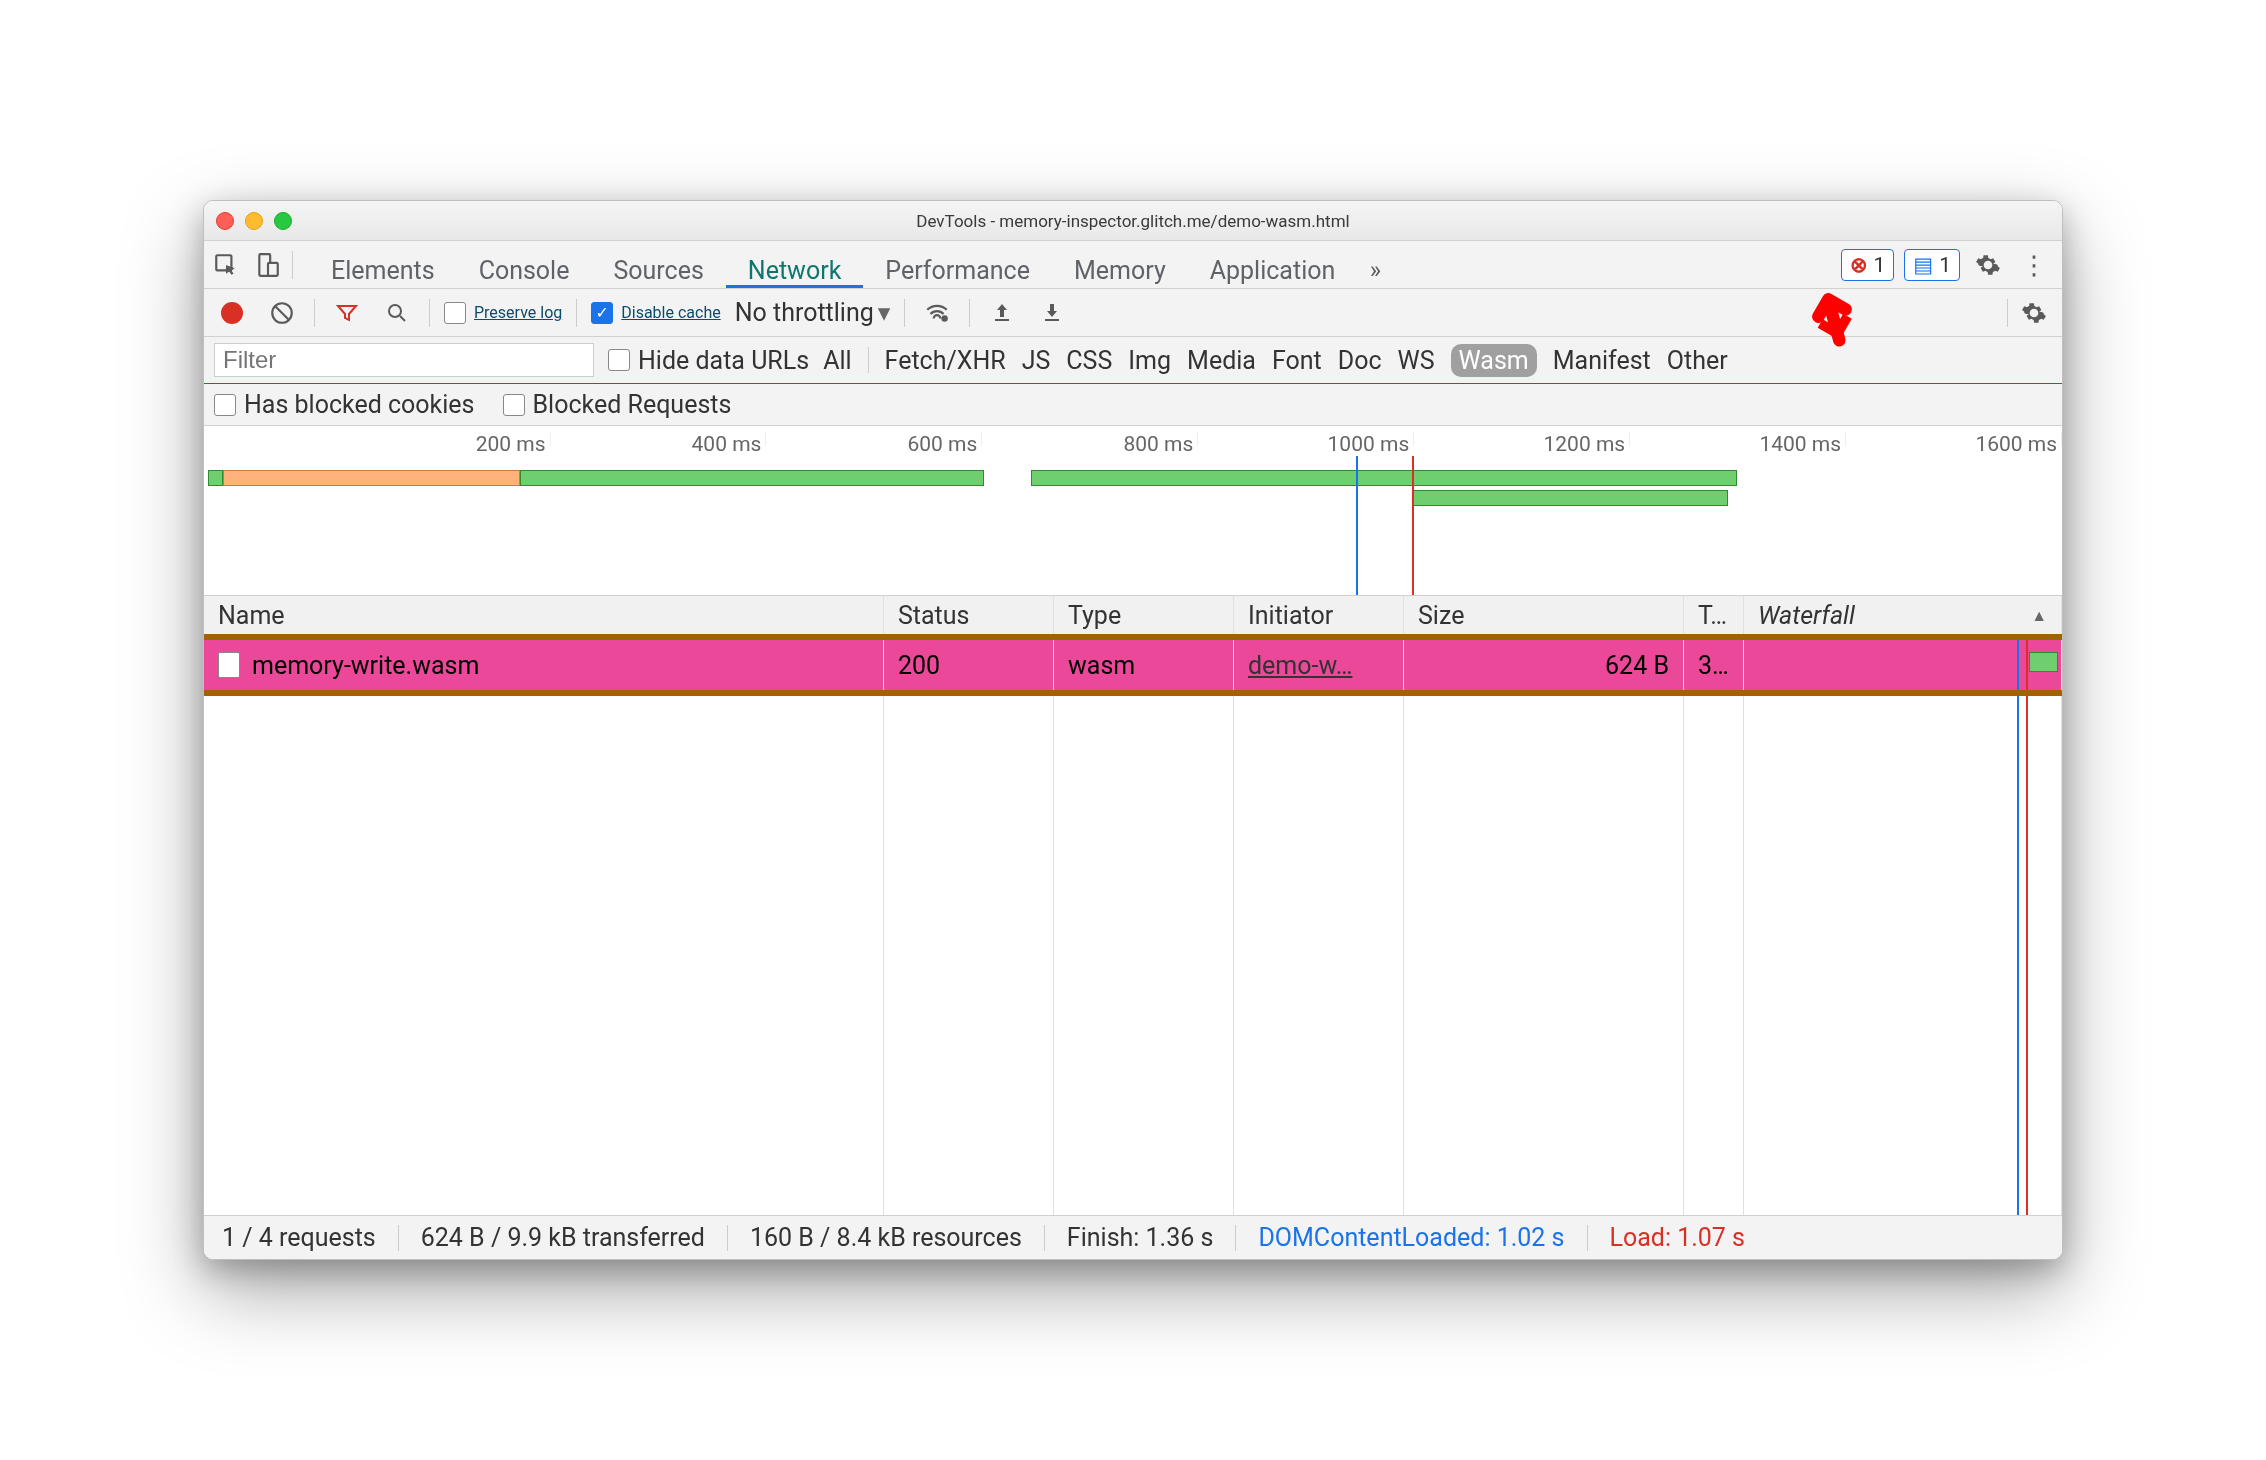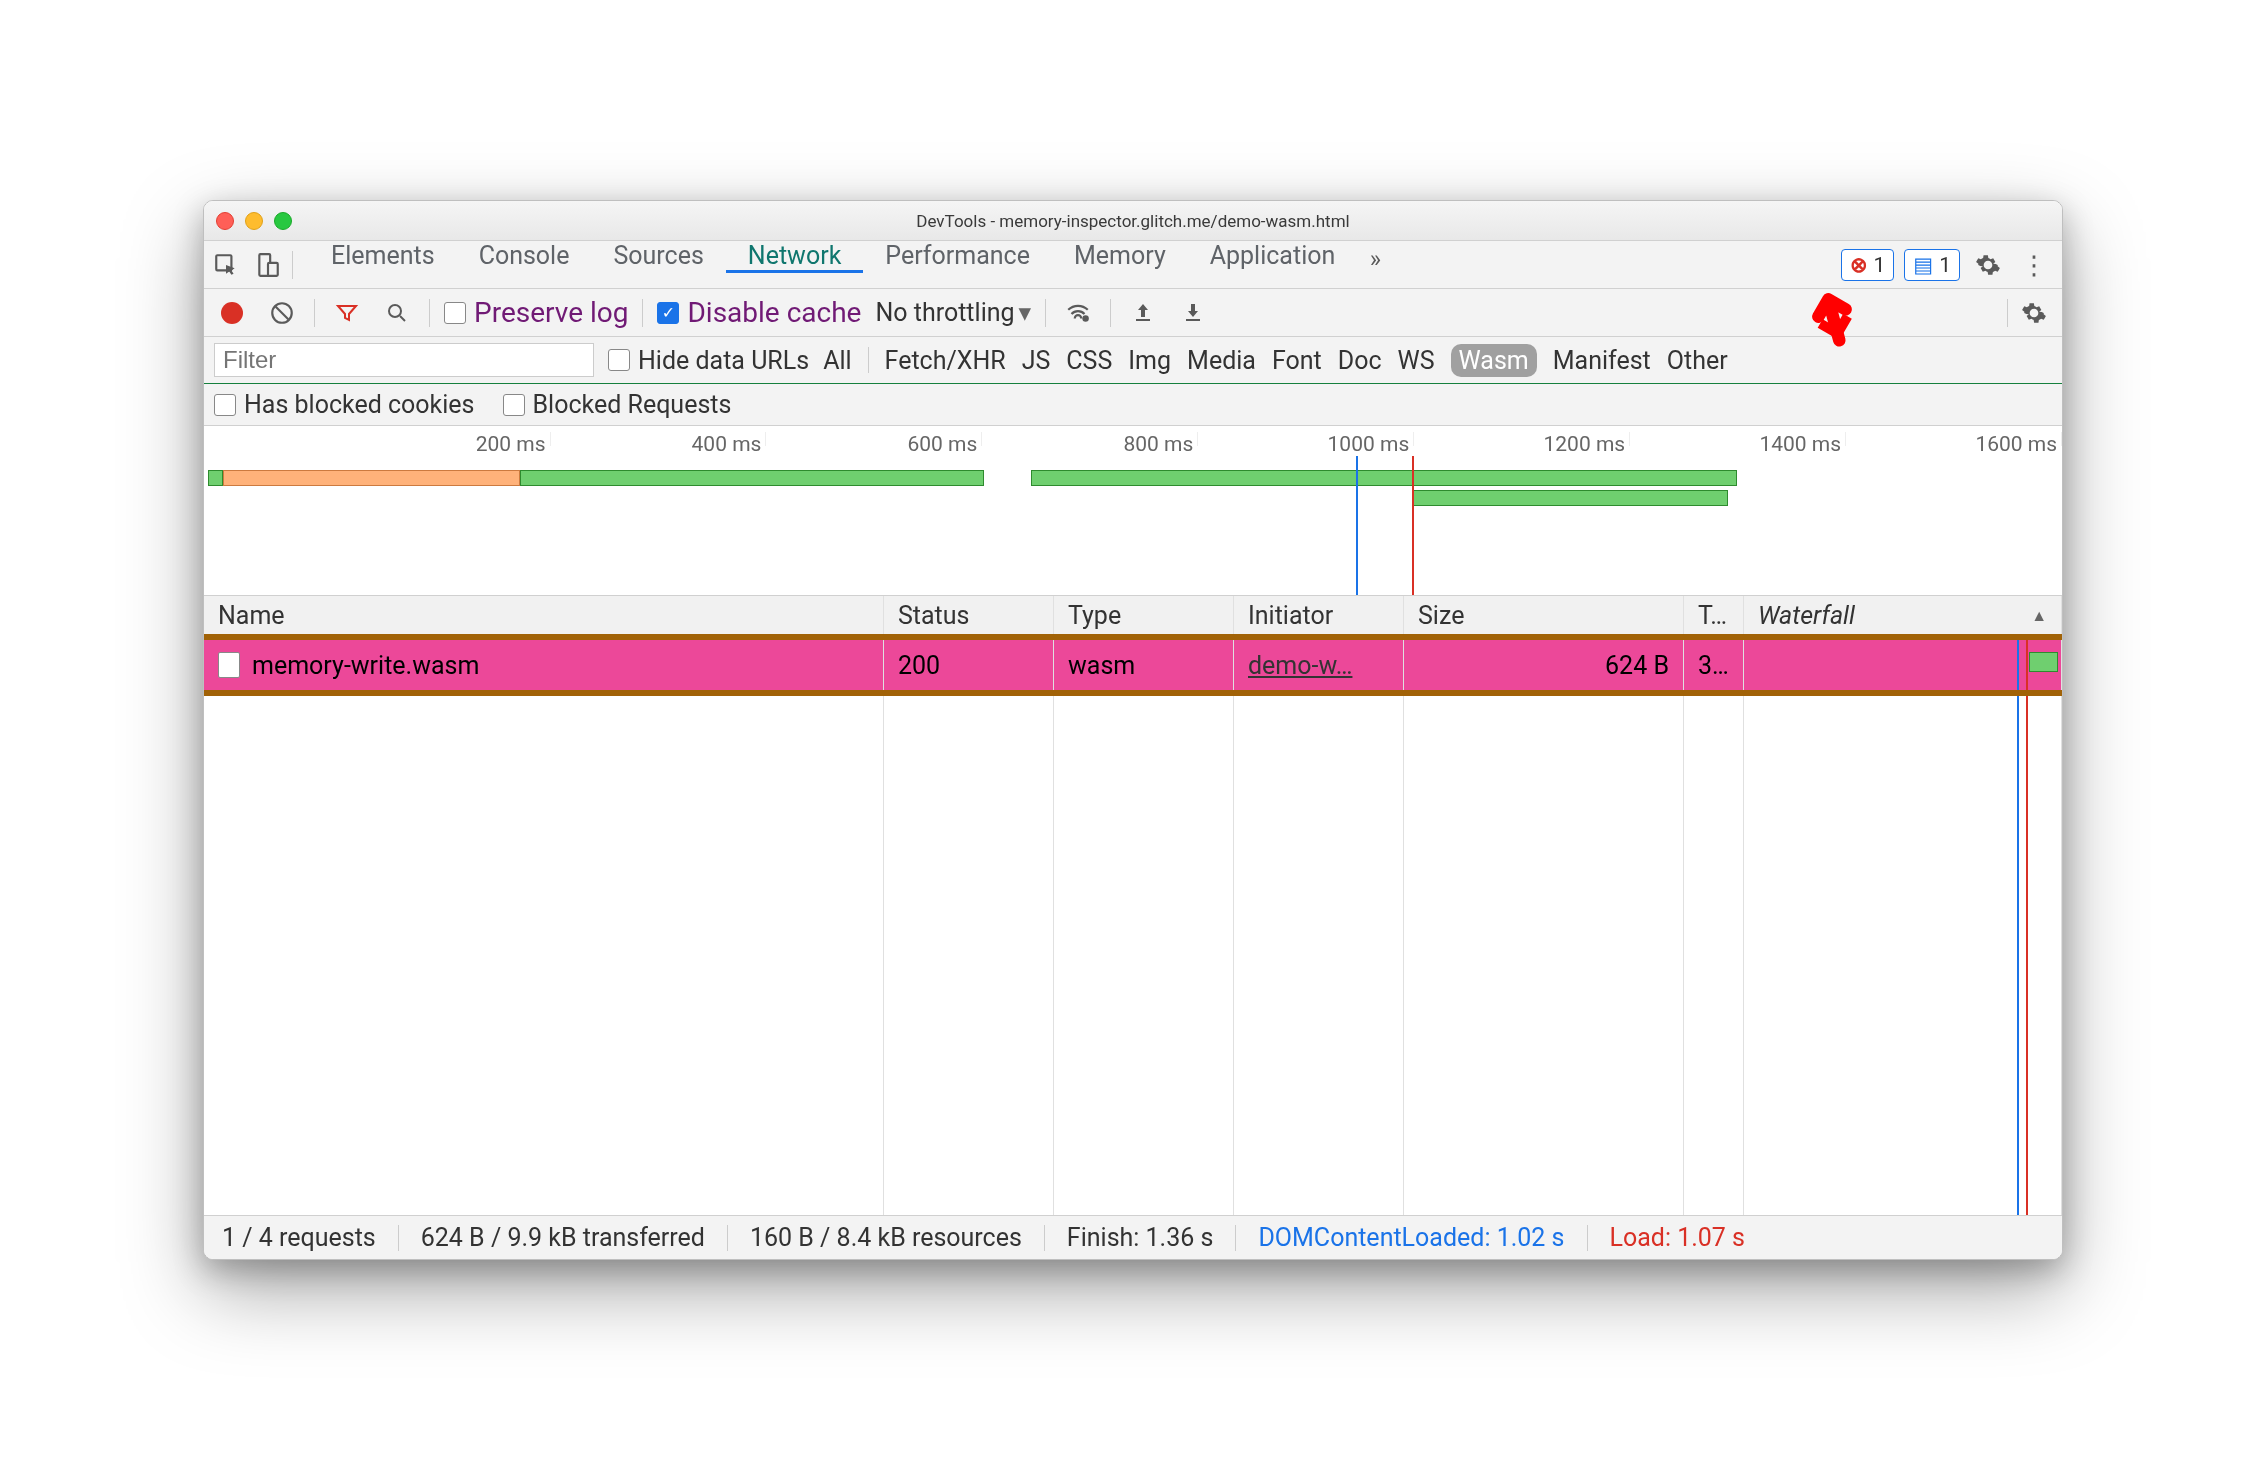--- a/index.html
+++ b/index.html
@@ -51,21 +51,21 @@
     display:flex; align-items:center;
     padding: 0 4px;
     background:#f3f3f3;
     gap: 6px;
     position: relative;
   }
   .icon-btn {
     width:36px; height:36px; display:flex;align-items:center;justify-content:center;
     color:#5a5a5a; cursor:pointer; border-radius:3px;
   }
-  .tabs { display:flex; align-items:flex-start; height:100%; margin-left:10px; gap:0;}
+  .tabs { display:flex; align-items:flex-end; height:100%; margin-left:10px; gap:0;}
   .tab {
     padding: 0 22px; display:flex;align-items:center;
     font-size:25px; color:#5f6368; cursor:pointer;
     border-bottom:3px solid transparent;
   }
   .tab.active { color:#0f766e; border-bottom-color:#1a73e8; }
   .tabstrip-right { margin-left:auto; display:flex; align-items:center; gap:10px; padding-right:6px;}
   .badge-btn {
     border:1.5px solid #1a73e8; border-radius:4px;
     display:flex;align-items:center; gap:6px; padding:3px 8px;
@@ -82,21 +82,21 @@
     display:flex; align-items:center; padding:0 10px; gap:14px;
     position:relative;
   }
   .sep { width:1px; height:28px; background:#ccc; }
   .record-dot { width:22px;height:22px;border-radius:50%;background:#d93025;}
   .chk {
     width:22px;height:22px;border:1.5px solid #888;border-radius:3px;
     display:flex;align-items:center;justify-content:center;background:#fff;
   }
   .chk.checked { background:#1a73e8;border-color:#1a73e8;color:#fff;}
-  .lbl { font-size:28px; color:#701a75;}
+  .lbl { font-size:16px; color:#0c4a6e;text-decoration:underline;}
   .select { display:flex;align-items:center;gap:4px;font-size:25px;color:#333;cursor:pointer;}
   .arrow-annotation {
     position:absolute; right:200px; top:-6px;
     color:#ff0000; font-size:50px; transform: rotate(30deg);
   }
   
   .filter-row {
     border-bottom:1px solid #15803d;
     background:#f3f3f3;
     display:flex;flex-wrap:wrap;align-items:center;

